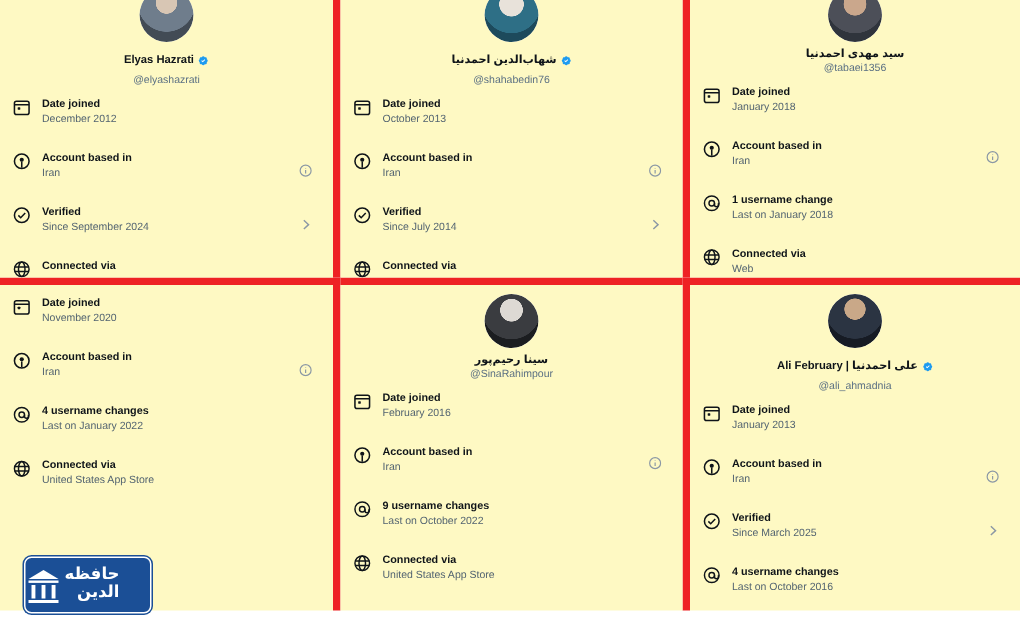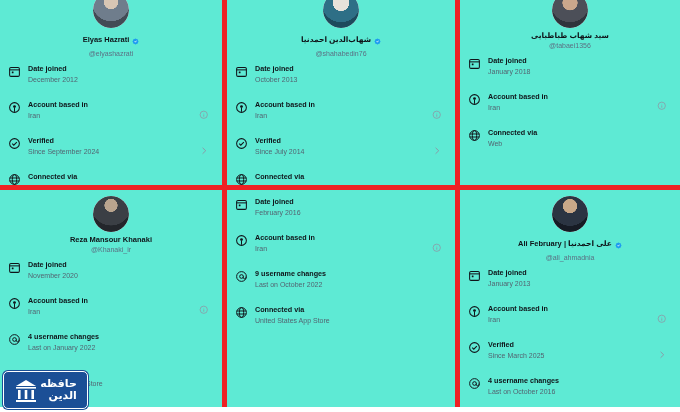--- a/index.html
+++ b/index.html
@@ -20,21 +20,21 @@
     height: 412px;
     display: grid;
     grid-template-columns: 222px 5px 228px 5px 220px;
     grid-template-rows: 185px 5px 217px;
   }
   .vdiv, .hdiv {
     background: #ee2224;
   }
   .panel {
     position: relative;
-    background: #5eead4;
+    background: #fef9c3;
     overflow: hidden;
   }
   .profile-head {
     width: 100%;
     text-align: center;
     padding-top: 0px;
   }
   .avatar {
     width: 36px;
     height: 36px;
@@ -132,31 +132,31 @@
   .trail-abs {
     position: absolute;
     right: 6px;
     top: 5px;
     color: #8b98a5;
   }
 
   
   #watermark {
     position: absolute;
-    left: 3px;
+    left: 16px;
     bottom: 3px;
     width: 83px;
     height: 36px;
     background: #1b4f96;
     border: 1.5px solid #ffffff;
     border-radius: 5px;
     box-shadow: 0 0 0 1px #1b4f96;
     display: flex;
     align-items: center;
-    justify-content: center;
+    justify-content: flex-start;
     overflow: hidden;
   }
   #watermark .wm-inner {
     display: flex;
     align-items: center;
     gap: 2px;
   }
   #watermark .wm-text {
     color: #ffffff;
     font-size: 11px;
@@ -326,21 +326,21 @@
         </div>
       </div>
     </div>
   <div class="vdiv"></div>
   <div class="panel row-top">
       <div class="profile-head">
         <div class="avatar">
           <div class="av-bg av-3"></div>
         </div>
         <div class="name-row">
-          <span class="disp-name">سید شهاب طباطبایی</span>
+          <span class="disp-name">سید مهدی احمدنیا</span>
         </div>
         <div class="handle">@tabaei1356</div>
       </div>
       <div class="rows">
         <div class="info-row">
           <span class="row-icon">
             <svg viewBox="0 0 24 24" width="13" height="13" fill="none" stroke="currentColor" stroke-width="1.9">
               <rect x="3" y="4.5" width="18" height="16.5" rx="2.5"></rect>
               <path d="M3 9h18"></path>
               <rect x="7" y="12" width="3.2" height="3.2" rx="0.6" fill="currentColor" stroke="none"></rect>
@@ -360,20 +360,33 @@
             </svg>
           </span>
           <div class="row-text">
             <div class="row-title">Account based in</div>
             <div class="row-sub">Iran</div>
           </div>
           <span class="trail-abs"><svg viewBox="0 0 24 24" width="9.5" height="9.5" fill="none" stroke="currentColor" stroke-width="2">
               <circle cx="12" cy="12" r="9.2"></circle>
               <path d="M12 7.4v1.1M12 11v6"></path>
             </svg></span>
+        </div>
+        <div class="info-row">
+          <span class="row-icon">
+            <svg viewBox="0 0 24 24" width="13" height="13" fill="none" stroke="currentColor" stroke-width="1.8">
+              <circle cx="12" cy="12" r="9"></circle>
+              <circle cx="12" cy="12" r="3.4"></circle>
+              <path d="M15.4 12v1.9a2.4 2.4 0 0 0 4.8 0V12"></path>
+            </svg>
+          </span>
+          <div class="row-text">
+            <div class="row-title">1 username change</div>
+            <div class="row-sub">Last on January 2018</div>
+          </div>
         </div>
         <div class="info-row">
           <span class="row-icon">
             <svg viewBox="0 0 24 24" width="13" height="13" fill="none" stroke="currentColor" stroke-width="1.8">
               <circle cx="12" cy="12" r="9"></circle>
               <ellipse cx="12" cy="12" rx="4" ry="9"></ellipse>
               <path d="M3.2 9.2h17.6M3.2 14.8h17.6"></path>
             </svg>
           </span>
           <div class="row-text">
@@ -384,29 +397,20 @@
       </div>
     </div>
 
   <div class="hdiv"></div>
   <div class="hdiv"></div>
   <div class="hdiv"></div>
   <div class="hdiv"></div>
   <div class="hdiv"></div>
 
   <div class="panel row-bot">
-      <div class="profile-head">
-        <div class="avatar">
-          <div class="av-bg av-4"></div>
-        </div>
-        <div class="name-row">
-          <span class="disp-name">Reza Mansour Khanaki</span>
-        </div>
-        <div class="handle">@Khanaki_ir</div>
-      </div>
       <div class="rows">
         <div class="info-row">
           <span class="row-icon">
             <svg viewBox="0 0 24 24" width="13" height="13" fill="none" stroke="currentColor" stroke-width="1.9">
               <rect x="3" y="4.5" width="18" height="16.5" rx="2.5"></rect>
               <path d="M3 9h18"></path>
               <rect x="7" y="12" width="3.2" height="3.2" rx="0.6" fill="currentColor" stroke="none"></rect>
             </svg>
           </span>
           <div class="row-text">
@@ -454,20 +458,29 @@
           </span>
           <div class="row-text">
             <div class="row-title">Connected via</div>
             <div class="row-sub">United States App Store</div>
           </div>
         </div>
       </div>
     </div>
   <div class="vdiv"></div>
   <div class="panel row-bot">
+      <div class="profile-head">
+        <div class="avatar">
+          <div class="av-bg av-5"></div>
+        </div>
+        <div class="name-row">
+          <span class="disp-name">سینا رحیم‌پور</span>
+        </div>
+        <div class="handle">@SinaRahimpour</div>
+      </div>
       <div class="rows">
         <div class="info-row">
           <span class="row-icon">
             <svg viewBox="0 0 24 24" width="13" height="13" fill="none" stroke="currentColor" stroke-width="1.9">
               <rect x="3" y="4.5" width="18" height="16.5" rx="2.5"></rect>
               <path d="M3 9h18"></path>
               <rect x="7" y="12" width="3.2" height="3.2" rx="0.6" fill="currentColor" stroke="none"></rect>
             </svg>
           </span>
           <div class="row-text">

